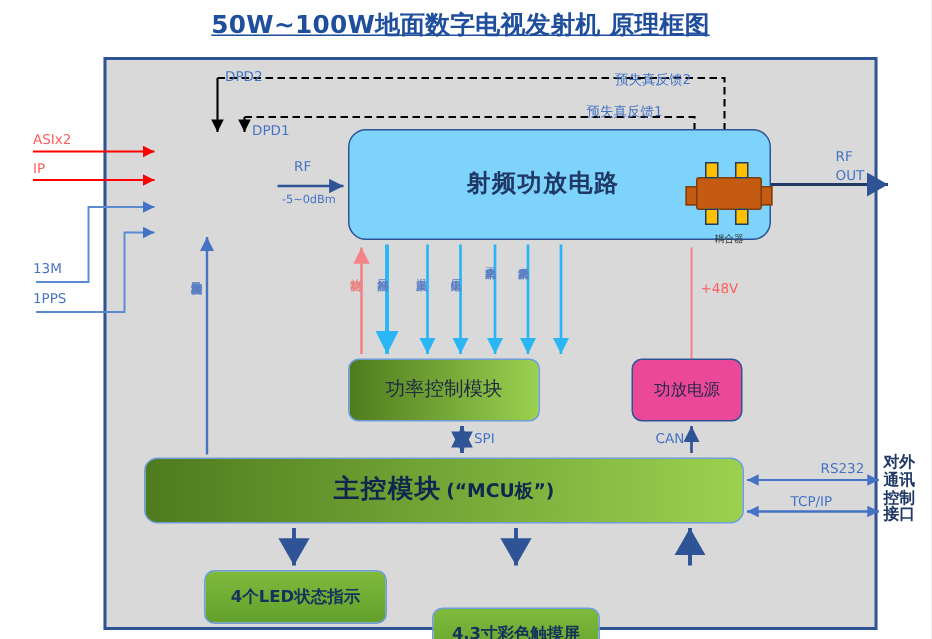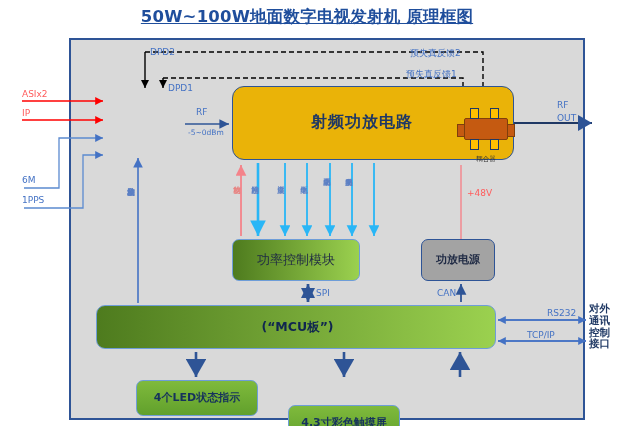--- a/index.html
+++ b/index.html
@@ -49,21 +49,21 @@
     left: 105px; top: 90px; width: 78px; height: 62px;
     background: #FFC000;
     border: 2px dashed #808080;
     font-size: 13px; font-weight: bold;
     color: #1F2A44;
   }
 
   
   .pa-circuit {
     left: 232px; top: 86px; width: 282px; height: 74px;
-    background: #eab308;
+    background: #7dd3fc;
     border: 1.6px solid #2E5496;
     border-radius: 12px;
   }
   .pa-circuit .pa-label {
     position: absolute; left: 78px; top: 26px;
     font-size: 16px; font-weight: bold; color: #1F3864;
     letter-spacing: 1px;
   }
 
   
@@ -95,23 +95,23 @@
   .pwr-ctrl {
     left: 232px; top: 239px; width: 128px; height: 42px;
     background: linear-gradient(to right, #4E7B1E, #9BD14F);
     border: 1.2px solid #6E9DD8;
     font-size: 13px; font-weight: normal; color: #1F2A44; align-items: center;
   }
 
   
   .pa-psu {
     left: 421px; top: 239px; width: 74px; height: 42px;
-    background: #a3a3a3;
+    background: #ec4899;
     border: 1.2px solid #2E5496;
-    font-size: 11px; font-weight: bold; color: #1F2A44;
+    font-size: 11px; font-weight: normal; color: #1F2A44;
   }
 
   
   .mcu {
     left: 96px; top: 305px; width: 400px; height: 44px;
     background: linear-gradient(to right, #4E7B1E, #9BD14F);
     border: 1.2px solid #6E9DD8;
     border-radius: 9px;
     color: #10264F;
   }
@@ -236,27 +236,27 @@
     <line x1="460" y1="377" x2="460" y2="352" stroke="#2E5496" stroke-width="2.6" marker-end="url(#arrNavyBig)"></line>
 
     <line x1="586" y1="320" x2="498" y2="320" stroke="#4472C4" stroke-width="1.3" marker-end="url(#arrBlue)"></line>
     <line x1="498" y1="320" x2="586" y2="320" stroke="#4472C4" stroke-width="1.3" marker-end="url(#arrBlue)"></line>
     <line x1="586" y1="341" x2="498" y2="341" stroke="#4472C4" stroke-width="1.3" marker-end="url(#arrBlue)"></line>
     <line x1="498" y1="341" x2="586" y2="341" stroke="#4472C4" stroke-width="1.3" marker-end="url(#arrBlue)"></line>
   </svg>
 
   <div class="lbl red" style="left:22px; top:89px;">ASIx2</div>
   <div class="lbl red" style="left:22px; top:108px;">IP</div>
-  <div class="lbl" style="left:22px; top:175px;">6M</div>
+  <div class="lbl" style="left:22px; top:175px;">13M</div>
   <div class="lbl" style="left:22px; top:195px;">1PPS</div>
 
   <div class="lbl" style="left:150px; top:47px;">DPD2</div>
   <div class="lbl" style="left:168px; top:83px;">DPD1</div>
   <div class="lbl" style="left:410px; top:47px;">预失真反馈2</div>
-  <div class="lbl" style="left:406px; top:68px;">预失真反馈1</div>
+  <div class="lbl" style="left:391px; top:68px;">预失真反馈1</div>
 
 
   <div class="lbl" style="left:196px; top:107px;">RF</div>
   <div class="lbl tiny" style="left:188px; top:128px;">-5~0dBm</div>
 
   <div class="box pa-circuit">
     <span class="pa-label">射频功放电路</span>
   </div>
 
   <div class="coupler-wrap">
@@ -285,20 +285,21 @@
 
   <div class="lbl red" style="left:467px; top:188px;">+48V</div>
   <div class="box pa-psu">
     <span>功放电源</span>
   </div>
 
   <div class="lbl" style="left:316px; top:288px;">SPI</div>
   <div class="lbl" style="left:437px; top:288px;">CAN</div>
 
   <div class="box mcu">
+    <span class="mcu-main">主控模块</span>
     <span class="mcu-sub">(“MCU板”)</span>
   </div>
 
   <div class="lbl" style="left:527px; top:308px;margin-left:20px;">RS232</div>
   <div class="lbl" style="left:527px; top:330px;">TCP/IP</div>
   <div class="ext-if">
     <div>对外</div>
     <div>通讯</div>
     <div>控制</div>
     <div>接口</div>

